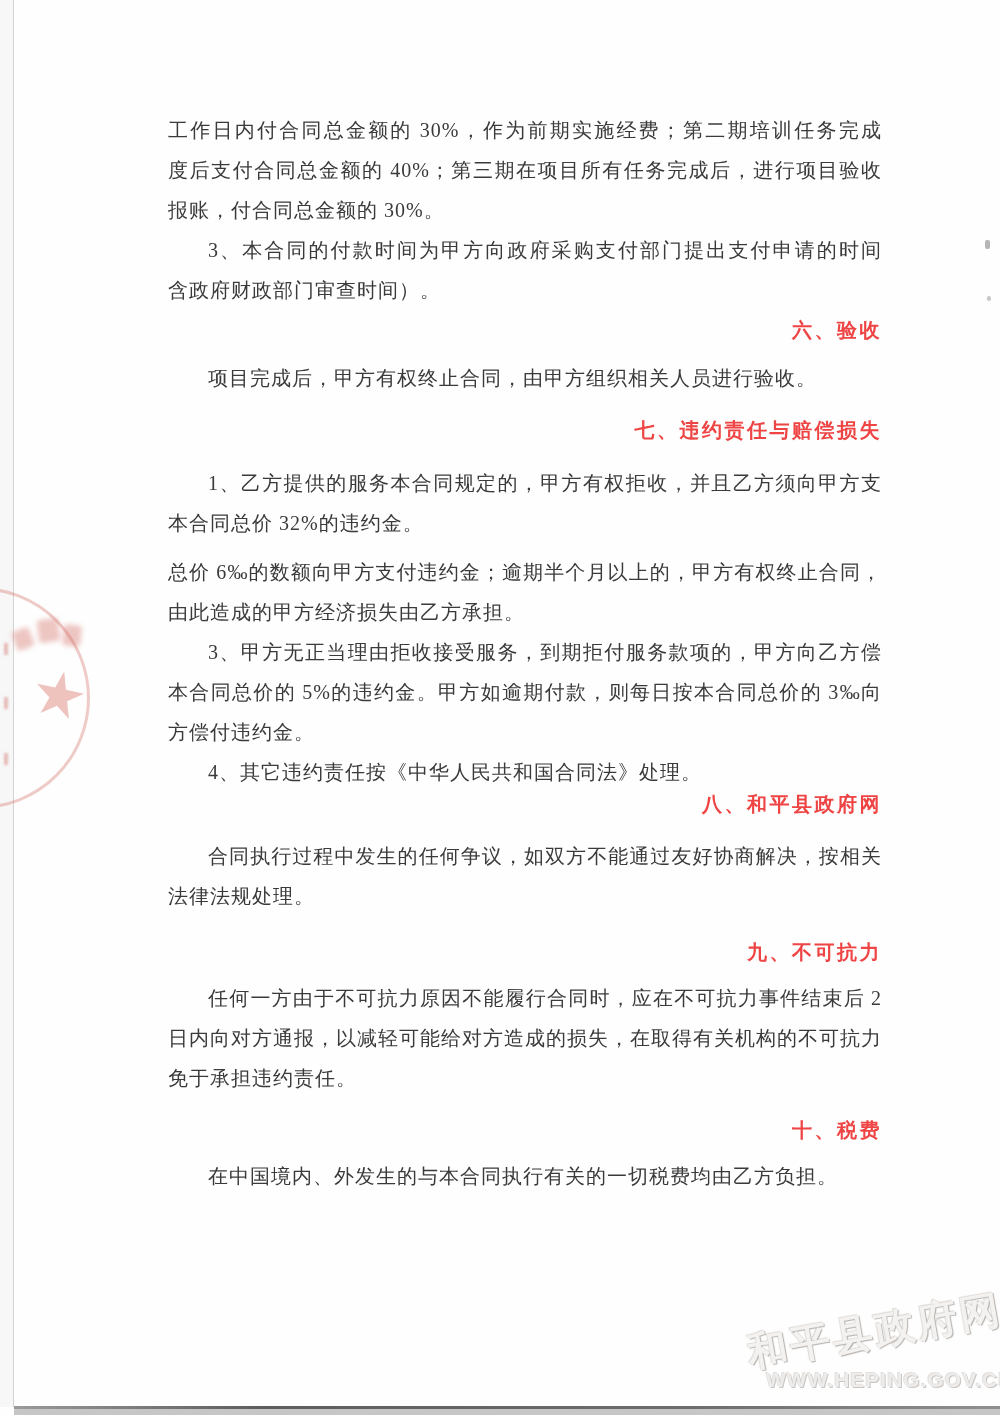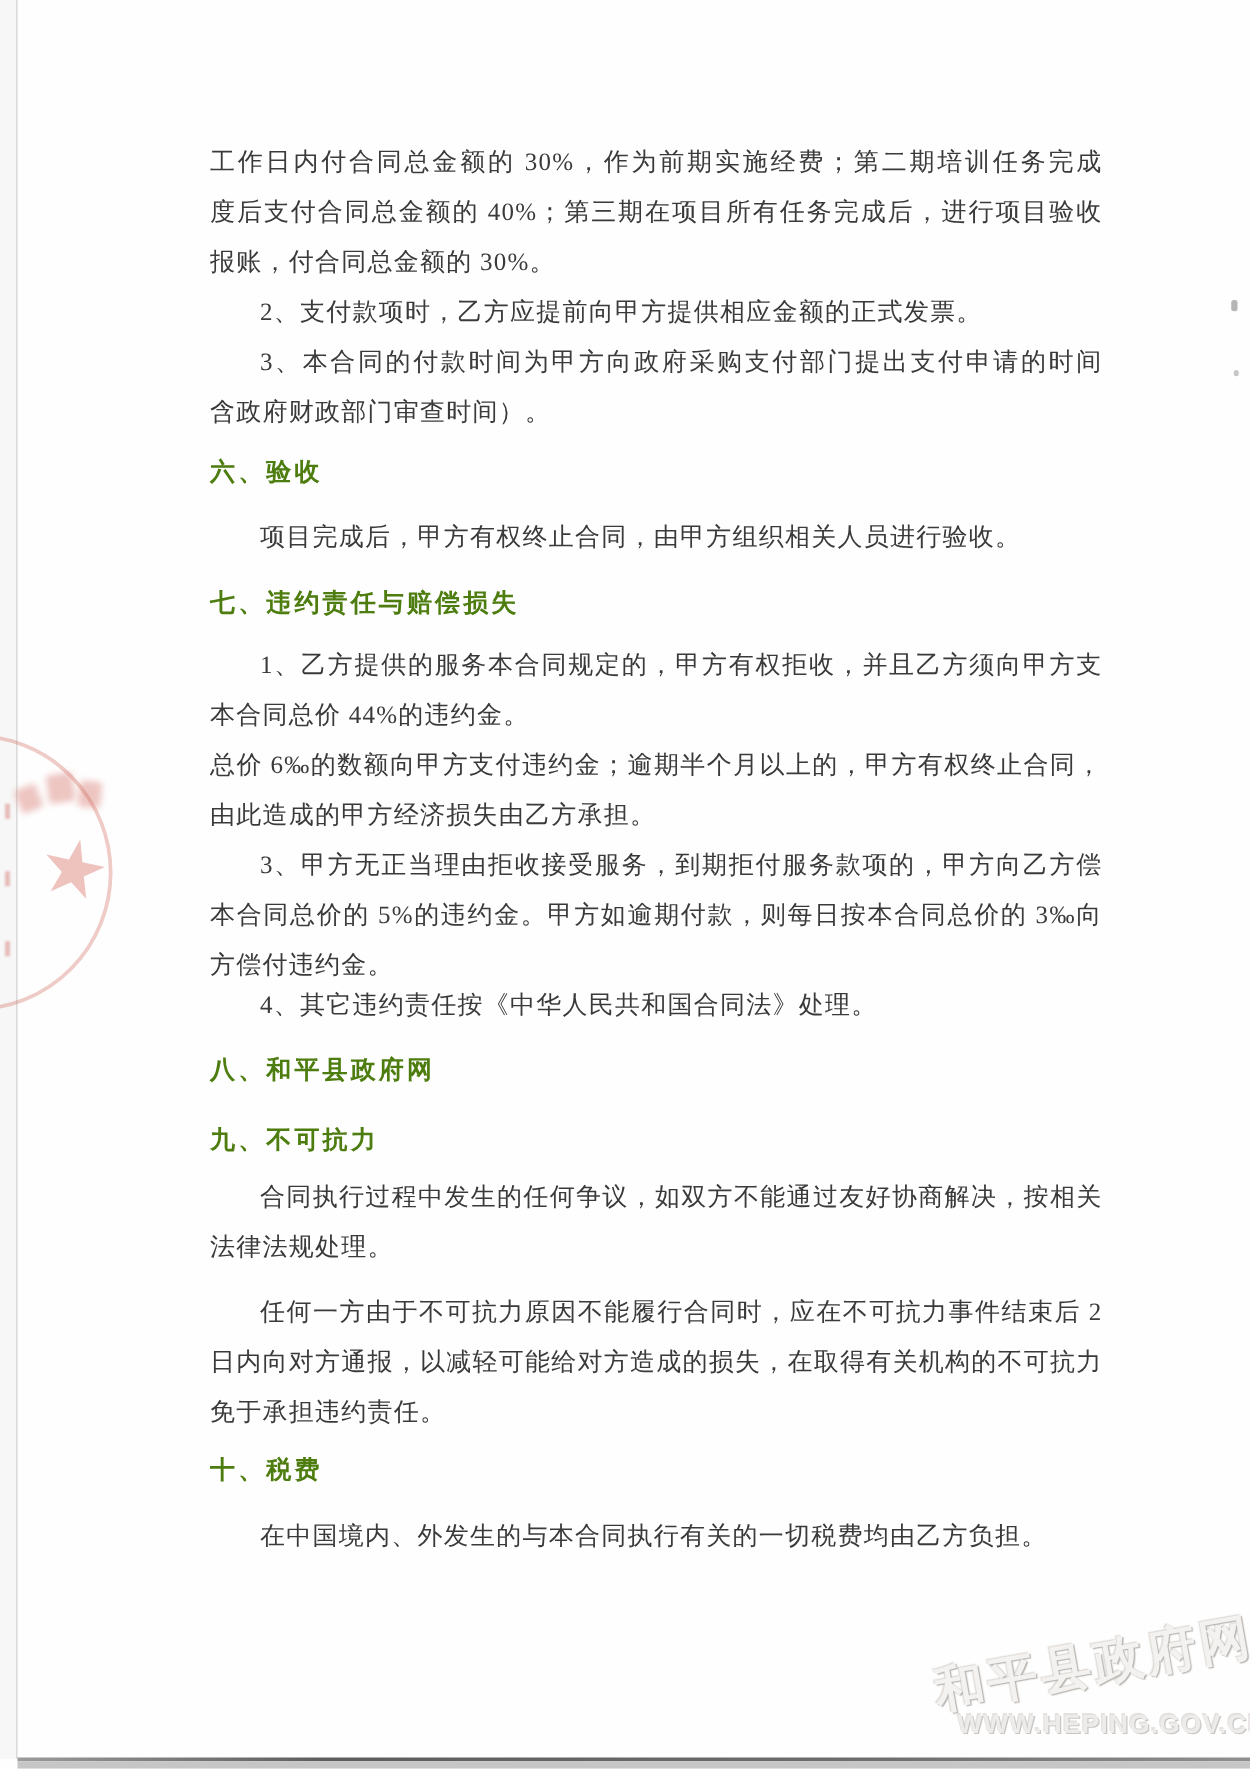--- a/index.html
+++ b/index.html
@@ -36,21 +36,21 @@
   .block{margin:0;}
   .line{
     height:40px;line-height:40px;white-space:nowrap;overflow:visible;
     letter-spacing:1px;
   }
   .line.indent{padding-left:40px;}
   .line.full{
     white-space:normal;text-align:justify;text-align-last:justify;
     overflow:hidden;height:40px;
   }
-  .block.heading .line{font-weight:bold;letter-spacing:2.5px;color:#4d7c0f;}
+  .block.heading .line{font-weight:bold;letter-spacing:2.5px;color:#ef4444;text-align:right;}
   
   .doc .block:nth-child(4){margin-top:8px;}
   .doc .block:nth-child(5){margin-top:12px;}
   .doc .block:nth-child(6){margin-top:13px;}
   .doc .block:nth-child(7){margin-top:9px;}
   .doc .block:nth-child(10){margin-top:-8px;}
   .doc .block:nth-child(11){margin-top:12px;}
   .doc .block:nth-child(12){margin-top:16px;}
   .doc .block:nth-child(13){margin-top:6px;}
   .doc .block:nth-child(14){margin-top:12px;}
@@ -112,60 +112,57 @@
     <div class="stamp-dash d3"></div>
   </div>
 
   <div class="doc" id="doc">
       <div class="block para">
         <div class="line full">工作日内付合同总金额的 30%，作为前期实施经费；第二期培训任务完成 50%进</div>
         <div class="line full">度后支付合同总金额的 40%；第三期在项目所有任务完成后，进行项目验收后</div>
         <div class="line">报账，付合同总金额的 30%。</div>
       </div>
       <div class="block para">
-        <div class="line indent">2、支付款项时，乙方应提前向甲方提供相应金额的正式发票。</div>
-      </div>
-      <div class="block para">
         <div class="line indent full">3、本合同的付款时间为甲方向政府采购支付部门提出支付申请的时间（不</div>
         <div class="line">含政府财政部门审查时间）。</div>
       </div>
       <div class="block heading">
         <div class="line">六、验收</div>
       </div>
       <div class="block para">
         <div class="line indent">项目完成后，甲方有权终止合同，由甲方组织相关人员进行验收。</div>
       </div>
       <div class="block heading">
         <div class="line">七、违约责任与赔偿损失</div>
       </div>
       <div class="block para">
         <div class="line indent full">1、乙方提供的服务本合同规定的，甲方有权拒收，并且乙方须向甲方支付</div>
-        <div class="line">本合同总价 44%的违约金。</div>
+        <div class="line">本合同总价 32%的违约金。</div>
       </div>
       <div class="block para">
         <div class="line full">总价 6‰的数额向甲方支付违约金；逾期半个月以上的，甲方有权终止合同，</div>
         <div class="line">由此造成的甲方经济损失由乙方承担。</div>
       </div>
       <div class="block para">
         <div class="line indent full">3、甲方无正当理由拒收接受服务，到期拒付服务款项的，甲方向乙方偿付</div>
         <div class="line full">本合同总价的 5%的违约金。甲方如逾期付款，则每日按本合同总价的 3‰向乙</div>
         <div class="line">方偿付违约金。</div>
       </div>
       <div class="block para">
         <div class="line indent">4、其它违约责任按《中华人民共和国合同法》处理。</div>
       </div>
       <div class="block heading">
         <div class="line">八、和平县政府网</div>
       </div>
-      <div class="block heading">
-        <div class="line">九、不可抗力</div>
-      </div>
       <div class="block para">
         <div class="line indent full">合同执行过程中发生的任何争议，如双方不能通过友好协商解决，按相关</div>
         <div class="line">法律法规处理。</div>
+      </div>
+      <div class="block heading">
+        <div class="line">九、不可抗力</div>
       </div>
       <div class="block para">
         <div class="line indent full">任何一方由于不可抗力原因不能履行合同时，应在不可抗力事件结束后 2</div>
         <div class="line full">日内向对方通报，以减轻可能给对方造成的损失，在取得有关机构的不可抗力</div>
         <div class="line">免于承担违约责任。</div>
       </div>
       <div class="block heading">
         <div class="line">十、税费</div>
       </div>
       <div class="block para">

